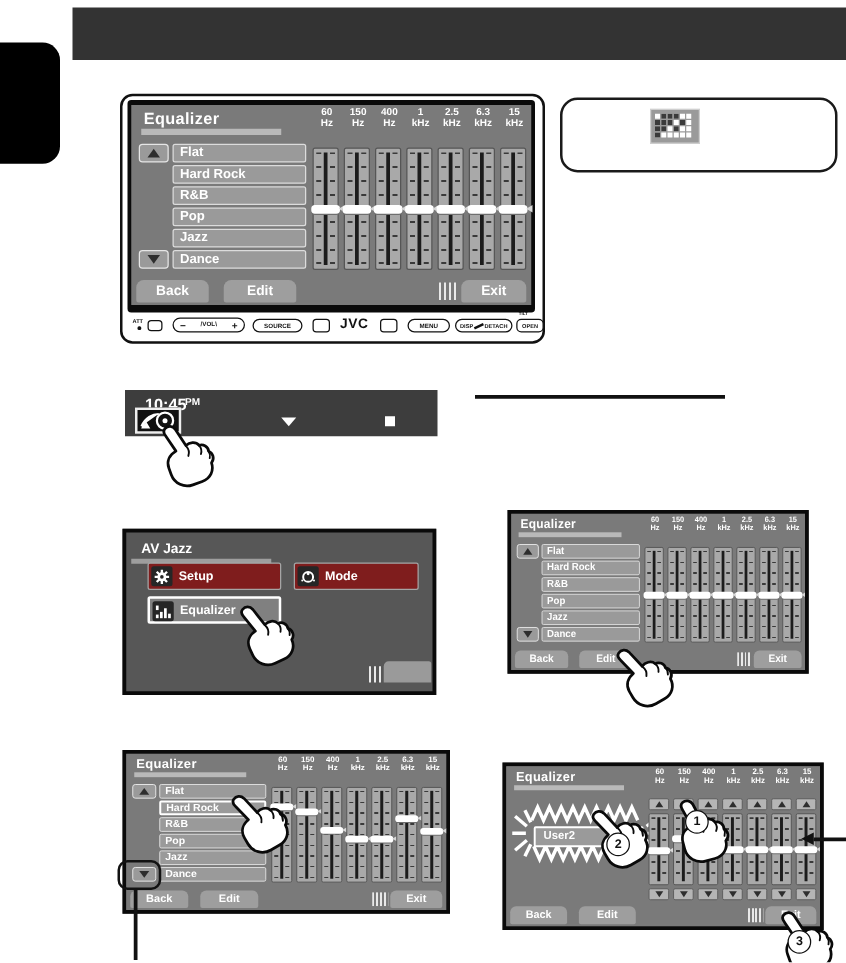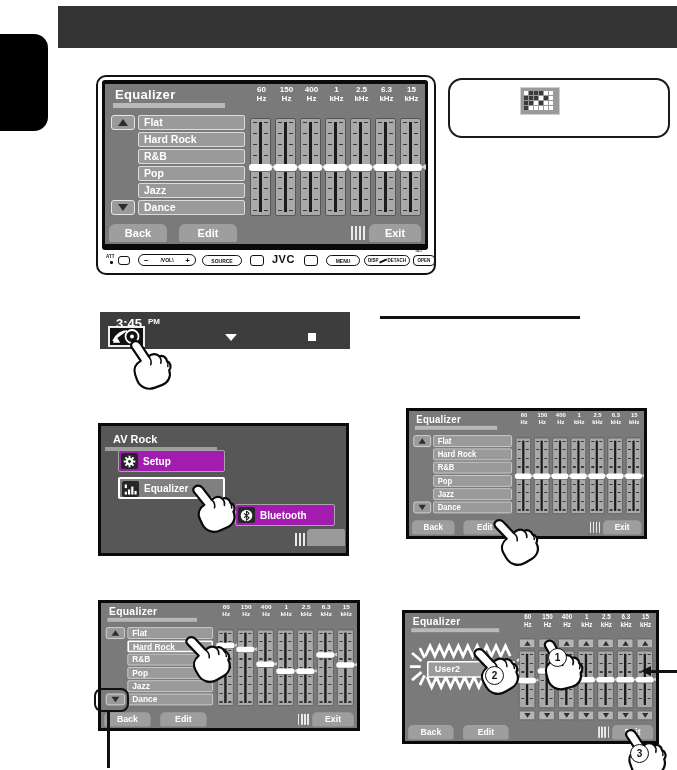--- a/index.html
+++ b/index.html
@@ -53,21 +53,21 @@
   .clock{left:100px;top:312px;width:250px;height:37px;background:#3d3d3d;}
   .clock-time{left:16px;top:4px;color:#fff;font-weight:bold;font-size:13px;}
   .clock-ampm{left:48px;top:5px;color:#fff;font-weight:bold;font-size:8px;}
   .clock-icon{left:8px;top:14px;width:37px;height:21px;background:#111;border:2px solid #eee;box-sizing:border-box;}
   .clock-tri{left:125px;top:22px;width:0;height:0;border-left:6px solid transparent;border-right:6px solid transparent;border-top:7px solid #fff;}
   .clock-stop{left:208px;top:21px;width:8px;height:8px;background:#fff;}
   
   .avmenu{left:98px;top:423px;width:245px;height:127px;background:#575757;border:3px solid #0a0a0a;}
   .av-title{left:12px;top:7px;color:#fff;font-weight:bold;font-size:11px;}
   .av-underline{left:4px;top:21px;width:112px;height:4px;background:#9e9e9e;}
-  .av-btn{width:107px;height:22px;background:#a21caf;border:1px solid #a5a5a5;border-radius:2px;box-sizing:border-box;}
+  .av-btn{width:107px;height:22px;background:#7f1d1d;border:1px solid #a5a5a5;border-radius:2px;box-sizing:border-box;}
   .av-btn.hl{border:2.5px solid #fff;background:#808080;}
   .av-icon{position:absolute;left:2px;top:2px;width:17px;height:16px;background:#262626;border-radius:2px;
            display:flex;align-items:center;justify-content:center;}
   .av-label{position:absolute;left:24px;top:0;height:100%;display:flex;align-items:center;color:#fff;font-weight:bold;font-size:10px;}
   .av-stripes{left:194px;top:107px;width:12px;height:13px;background:repeating-linear-gradient(90deg,#e9e9e9 0 2px,transparent 2px 4px);}
   .av-tab{left:206px;top:103px;width:38px;height:17px;background:#9a9a9a;border-radius:4px 2px 0 0;}
   
   .hand{width:46px;height:56px;pointer-events:none;z-index:30;}
   .step{width:17px;height:17px;border:1.5px solid #111;border-radius:50%;background:#fff;color:#111;
         font-size:10px;font-weight:bold;text-align:center;line-height:17px;z-index:31;box-sizing:content-box;}
@@ -245,71 +245,73 @@
           <rect x="24" y="9" width="4" height="4"></rect>
         <rect x="4" y="14" width="4" height="4"></rect>
           <rect x="9" y="14" width="4" height="4"></rect>
           <rect x="19" y="14" width="4" height="4"></rect>
         <rect x="4" y="19" width="4" height="4"></rect>
       </g>
     </svg>
   </div>
 
   <div class="abs clock">
-    <div class="abs clock-time">3:45</div>
+    <div class="abs clock-time">10:45</div>
     <div class="abs clock-ampm">PM</div>
     <div class="abs clock-icon">
       <svg width="33" height="17" viewBox="0 0 33 17">
         <circle cx="22" cy="8.5" r="6.5" fill="none" stroke="#fff" stroke-width="1.8"></circle>
         <circle cx="22" cy="8.5" r="2" fill="#fff"></circle>
         <path d="M3 13 C6 6 12 3 17 3 M4 14 L9 14 L6 9 Z" fill="#fff" stroke="#fff" stroke-width="1.4"></path>
       </svg>
     </div>
     <div class="abs clock-tri"></div>
     <div class="abs clock-stop"></div>
   </div>
 
   <div class="abs avmenu" id="avmenu">
-      <div class="abs av-title">AV Rock</div>
+      <div class="abs av-title">AV Jazz</div>
       <div class="abs av-underline"></div>
       <div class="abs av-btn" style="left: 17px; top: 24px; width: 107px;">
         <span class="av-icon">
           <svg width="13" height="13" viewBox="0 0 18 18">
             <g stroke="#fff" stroke-width="2.6">
               <line x1="9" y1="1" x2="9" y2="17"></line>
               <line x1="1" y1="9" x2="17" y2="9"></line>
               <line x1="3.3" y1="3.3" x2="14.7" y2="14.7"></line>
               <line x1="14.7" y1="3.3" x2="3.3" y2="14.7"></line>
             </g>
             <circle cx="9" cy="9" r="5" fill="#fff"></circle>
             <circle cx="9" cy="9" r="2" fill="#262626"></circle>
           </svg>
         </span>
         <span class="av-label">Setup</span>
       </div>
+      <div class="abs av-btn" style="left: 134px; top: 24px; width: 100px;">
+        <span class="av-icon">
+          <svg width="13" height="13" viewBox="0 0 18 18">
+            <circle cx="9" cy="9" r="5.5" fill="none" stroke="#fff" stroke-width="2.2"></circle>
+            <circle cx="9" cy="5.5" r="1.6" fill="#fff"></circle>
+            <circle cx="2.5" cy="13" r="1.1" fill="#fff"></circle>
+            <circle cx="15.5" cy="13" r="1.1" fill="#fff"></circle>
+          </svg>
+        </span>
+        <span class="av-label">Mode</span>
+      </div>
       <div class="abs av-btn hl" style="left: 17px; top: 51px; width: 107px;">
         <span class="av-icon">
           <svg width="13" height="13" viewBox="0 0 18 18">
             <rect x="1" y="2" width="3" height="5" fill="#fff"></rect>
             <rect x="1" y="12" width="3" height="4" fill="#fff"></rect>
             <rect x="5.5" y="9" width="3" height="7" fill="#fff"></rect>
             <rect x="10" y="5" width="3" height="11" fill="#fff"></rect>
             <rect x="14.5" y="11" width="3" height="5" fill="#fff"></rect>
           </svg>
         </span>
         <span class="av-label">Equalizer</span>
-      </div>
-      <div class="abs av-btn" style="left: 134px; top: 78px; width: 100px;">
-        <span class="av-icon">
-          <svg width="13" height="13" viewBox="0 0 18 18">
-            <circle cx="9" cy="9" r="8" fill="#fff"></circle>
-            <path d="M9 2.5 L9 15.5 L12.5 12.2 L5.5 6 M5.5 12.2 L12.5 6 L9 2.5" fill="none" stroke="#262626" stroke-width="1.6"></path>
-          </svg>
-        </span>
-        <span class="av-label">Bluetooth</span>
       </div>
       <div class="abs av-stripes"></div>
       <div class="abs av-tab"></div>
     </div>
 
   <div class="scr-wrap" style="left:406px;top:408px;width:235px;height:125px;">
     <div class="eq-screen" id="scr-mid" style="left:0;top:0;transform:scale(0.735,0.781);">
         <div class="abs eq-title">Equalizer</div>
         <div class="abs eq-underline"></div>
         <div class="abs freq-col" style="left: 144px;">

